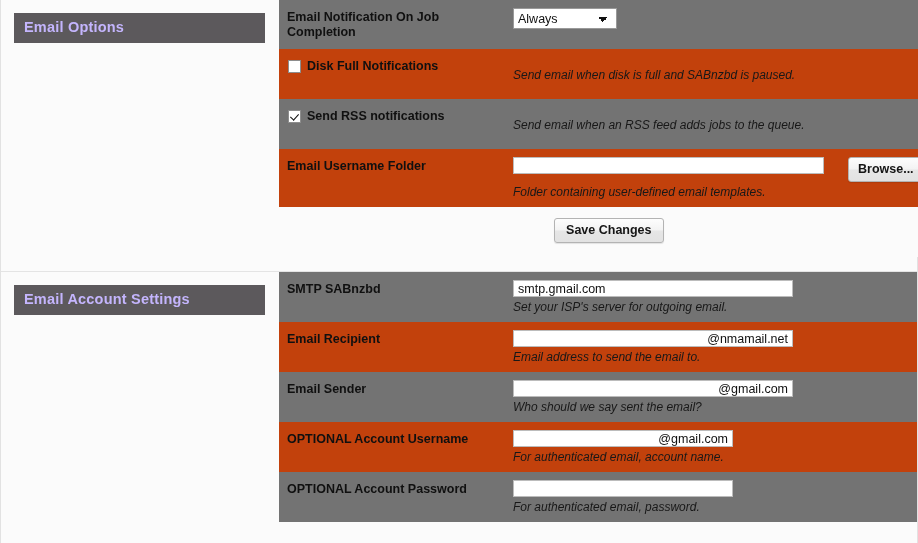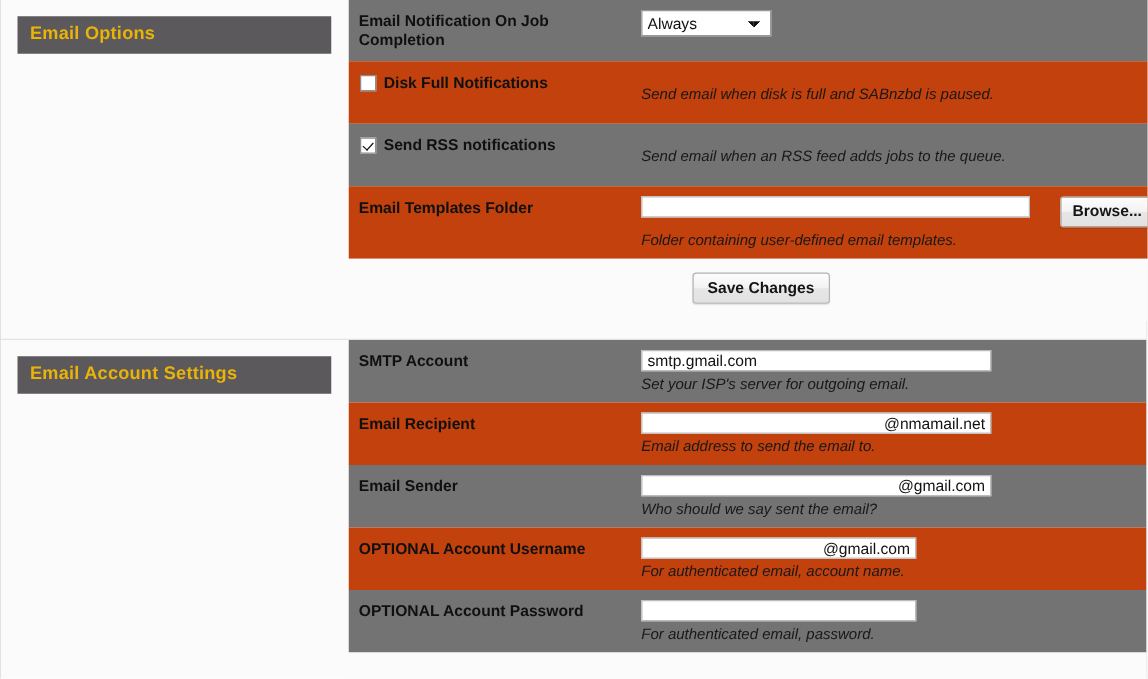--- a/index.html
+++ b/index.html
@@ -44,21 +44,21 @@
   
   .left-col {
     width: 278px;
     min-width: 278px;
     box-sizing: border-box;
     padding: 13px 0 0 13px;
     background: #fbfbfb;
   }
   .section-title {
     background: #5c595c;
-    color: #eab308;
+    color: #c4b5fd;
     font-size: 14.5px;
     font-weight: bold;
     letter-spacing: 0.2px;
     padding: 7px 0 8px 10px;
     width: 251px;
     box-sizing: border-box;
     line-height: 15px;
   }
 
   
@@ -245,21 +245,21 @@
           <div class="row-label with-check">
             <span class="checkbox checked"></span>
             <span>Send RSS notifications</span>
           </div>
           <div class="row-field">
             <div class="helptext inline">Send email when an RSS feed adds jobs to the queue.</div>
           </div>
         </div>
 
         <div class="row shade-b">
-          <div class="row-label">Email Templates Folder</div>
+          <div class="row-label">Email Username Folder</div>
           <div class="row-field">
             <div class="field-line">
               <input class="textbox folder" type="text" value="" style="">
               <button class="btn browse">Browse...</button>
             </div>
             <div class="helptext">Folder containing user-defined email templates.</div>
           </div>
         </div>
 
         <div class="buttons-row">
@@ -274,21 +274,21 @@
   <div class="section">
     <div class="section-inner">
 
       <div class="left-col">
         <div class="section-title">Email Account Settings</div>
       </div>
 
       <div class="right-col">
 
         <div class="row shade-a">
-          <div class="row-label">SMTP Account</div>
+          <div class="row-label">SMTP SABnzbd</div>
           <div class="row-field">
             <input class="textbox wide" type="text" value="smtp.gmail.com" style="">
             <div class="helptext">Set your ISP's server for outgoing email.</div>
           </div>
         </div>
 
         <div class="row shade-b">
           <div class="row-label">Email Recipient</div>
           <div class="row-field">
             <input class="textbox wide" type="text" style="text-align: right;" value="@nmamail.net">

